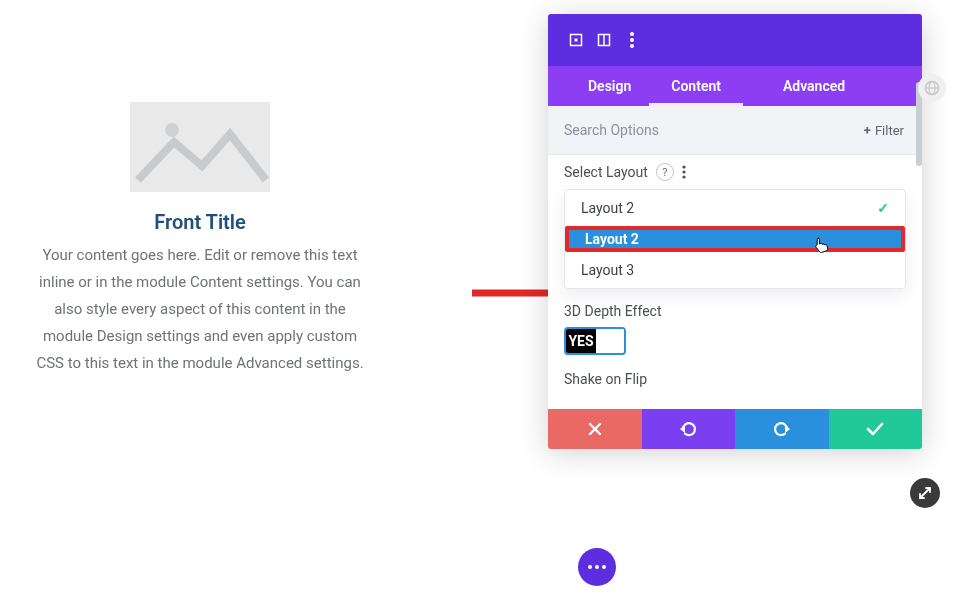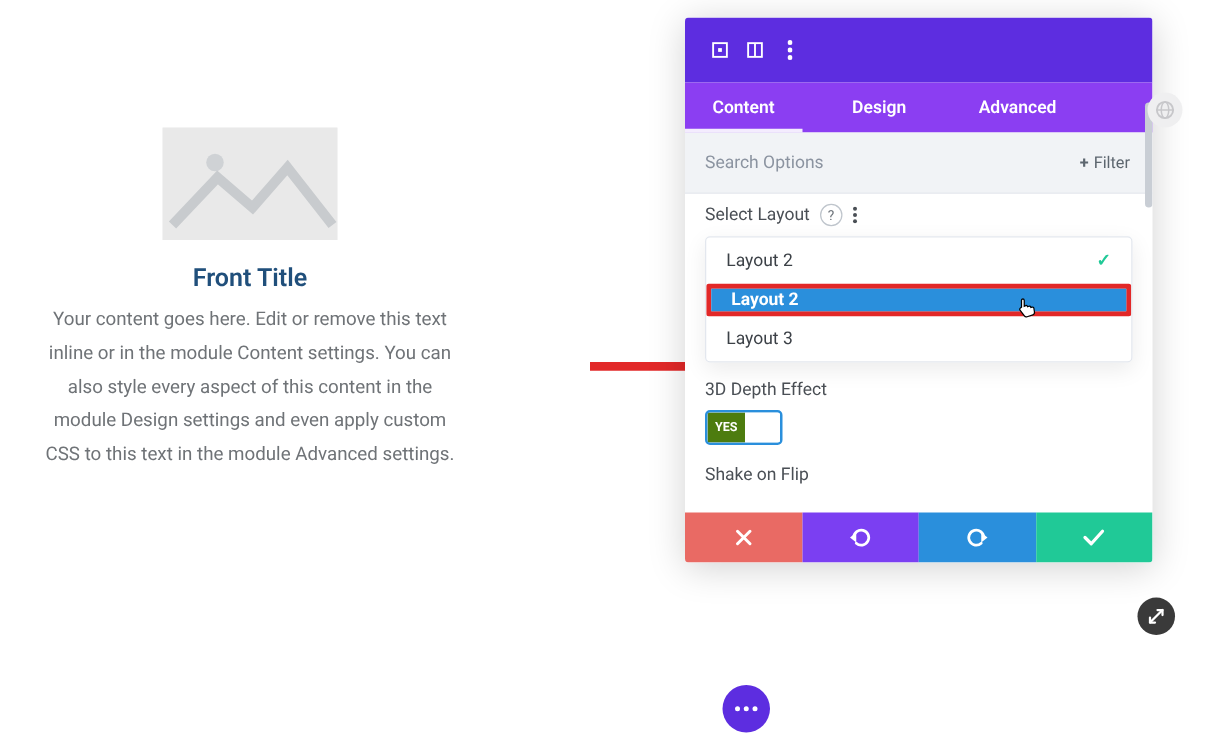--- a/index.html
+++ b/index.html
@@ -61,21 +61,21 @@
 .option.selected-wrap { padding:0; }
 .highlight-border { border:4px solid #e22828; border-radius:2px; }
 .option.selected { background:#2a8fdc; color:#fff; font-weight:700; padding: 1px 16px; }
 
 .cursor-hand { position:absolute; left: 243px; top: 6px; width:18px; height:18px; pointer-events:none; }
 .cursor-hand svg { width:100%; height:100%; }
 
 
 .field-label { color:#4a4f55; font-size:14px; margin: 2px 0 8px; }
 .toggle { width: 62px; height: 28px; border: 2px solid #2a8fdc; border-radius: 4px; display:flex; align-items:center; cursor:pointer; overflow:hidden; }
-.toggle .yes { background:#4d7c0f; color:#fff; font-size:10px; font-weight:700; width: 30px; height:100%; display:flex; align-items:center; justify-content:center; }
+.toggle .yes { background:#000000; color:#fff; font-size:14px; font-weight:700; width: 30px; height:100%; display:flex; align-items:center; justify-content:center; }
 .toggle .knob { flex:1; background:#fff; height:100%; }
 
 
 .action-bar { display:flex; }
 .action-btn { flex:1; height: 40px; display:flex; align-items:center; justify-content:center; color:#fff; font-size:16px; cursor:pointer; }
 .action-cancel { background:#e96a64; }
 .action-undo { background:#7b3ff2; }
 .action-redo { background:#2a8fdc; }
 .action-confirm { background:#20c997; }
 
@@ -127,22 +127,22 @@
     <div class="icon-btn">
       <svg width="4" height="16" viewBox="0 0 4 16">
           <circle cx="2" cy="2" r="2" fill="#fff"></circle>
           <circle cx="2" cy="8" r="2" fill="#fff"></circle>
           <circle cx="2" cy="14" r="2" fill="#fff"></circle>
         </svg>
     </div>
   </div>
 
   <div class="tabs">
+    <div class="tab tab-design">Design</div>
     <div class="tab tab-content">Content</div>
-    <div class="tab tab-design">Design</div>
     <div class="tab tab-advanced">Advanced</div>
   </div>
 
   <div class="search-row">
     <div class="search-input-dummy">Search Options</div>
     <div class="filter-btn">
       <span class="plus">+</span>
       <span>Filter</span>
     </div>
   </div>

